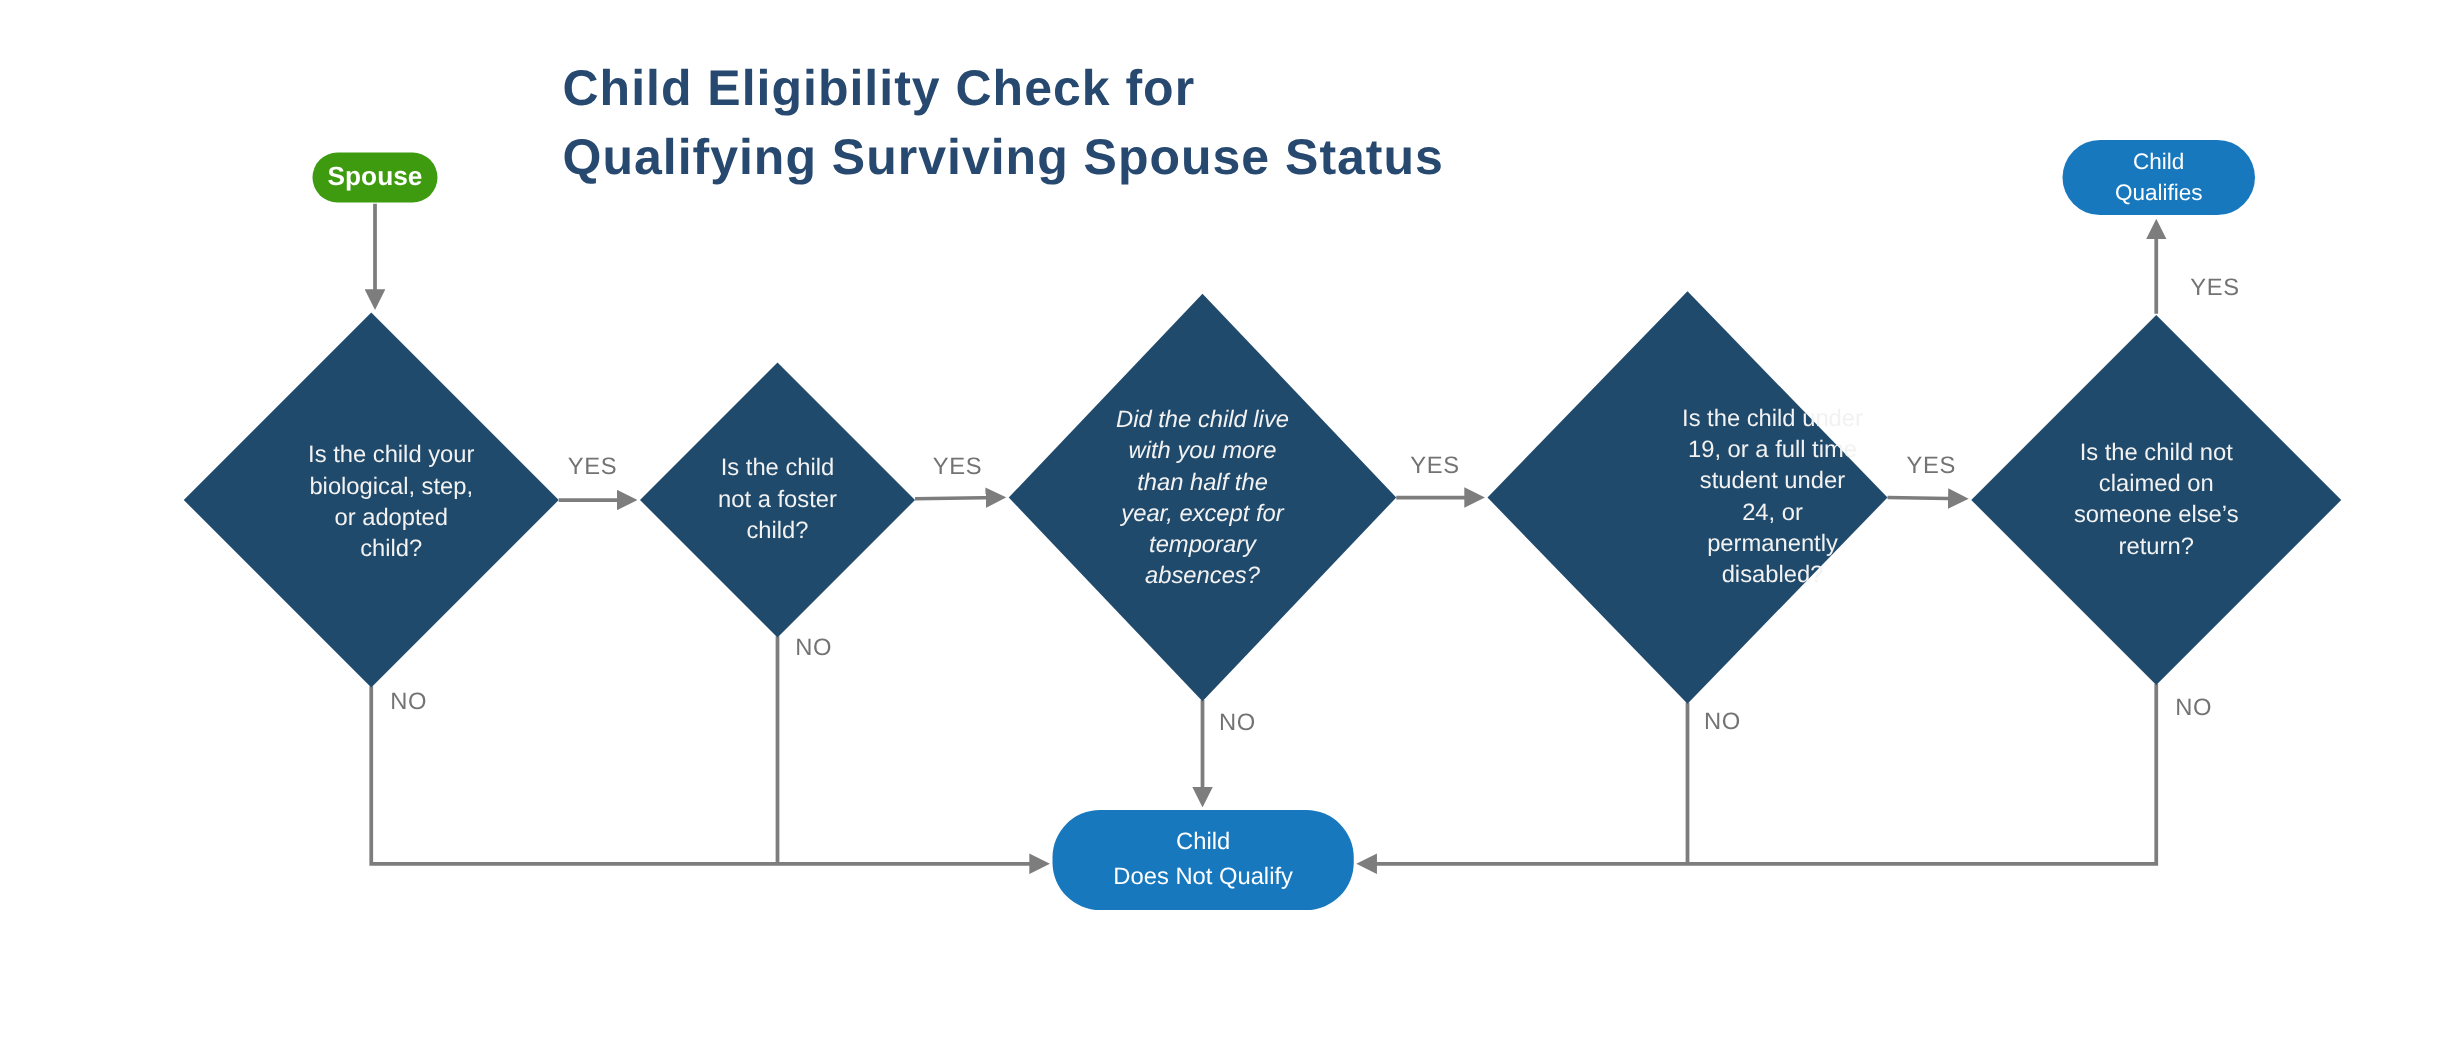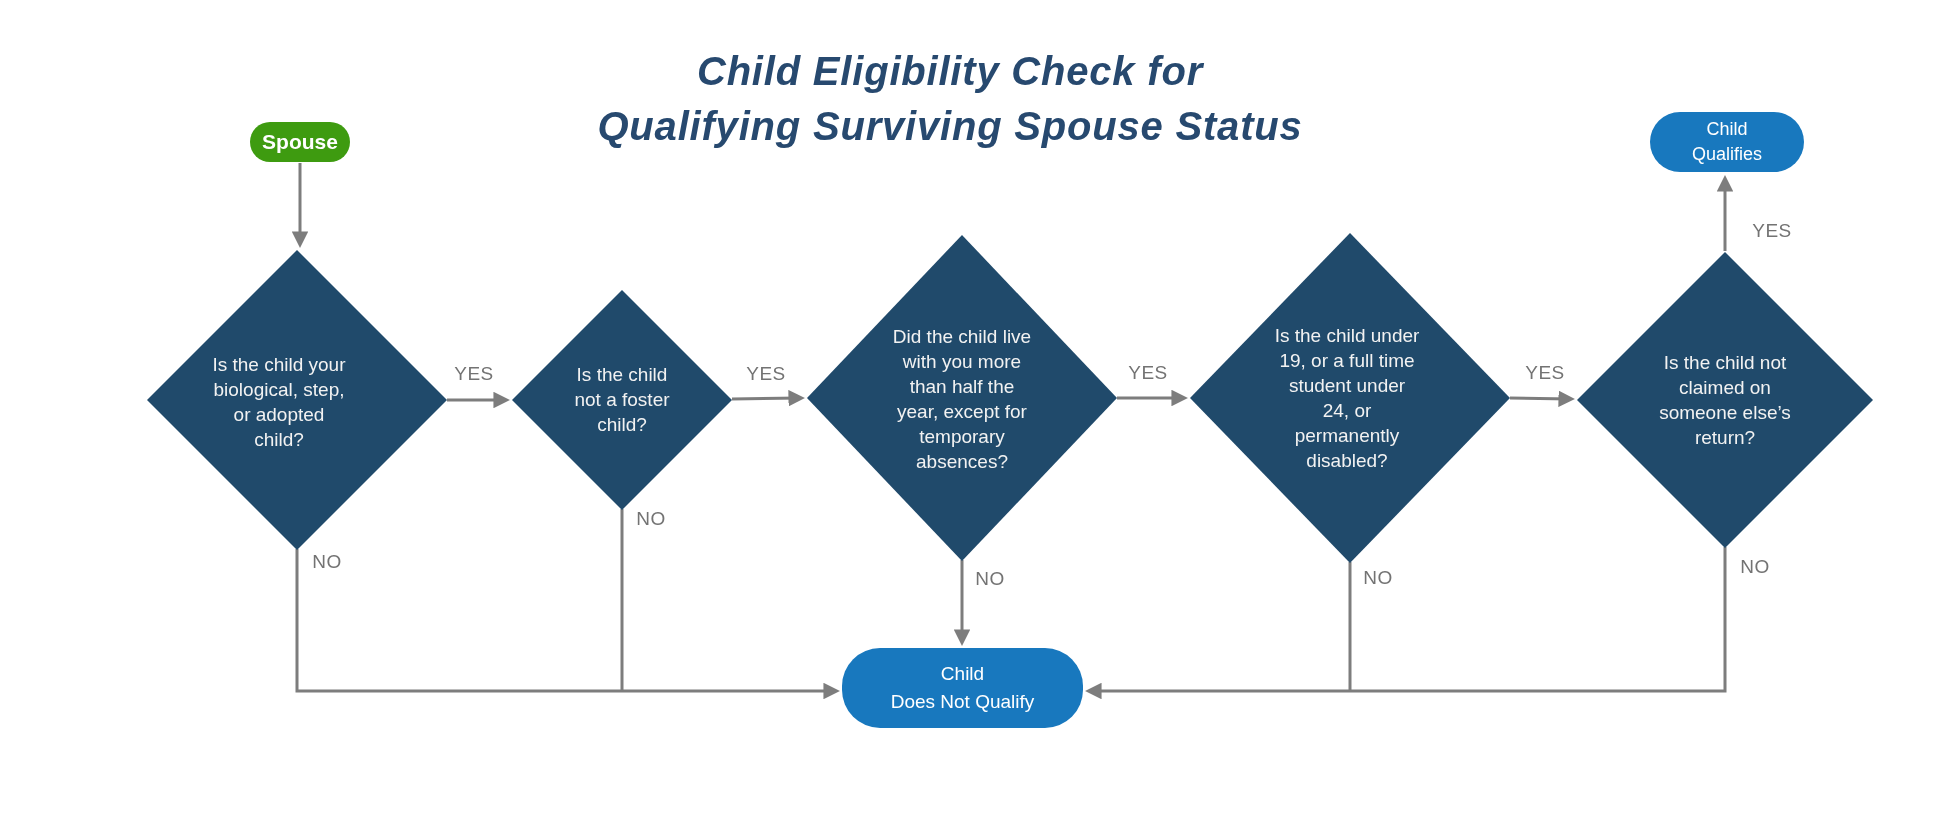--- a/index.html
+++ b/index.html
@@ -20,28 +20,26 @@
     top: 0; left: 0;
     width: 1960px; height: 840px;
   }
   .page-title {
     position: absolute;
     left: 950px;
     top: 44px;
     transform: translateX(-50%);
     width: 1000px;
     margin: 0;
-    text-align: center;
     font-size: 40px;
     font-weight: 800;
     letter-spacing: 0.8px;
     line-height: 1.38;
     color: #27496F;
     white-space: pre-line;
-    font-style: italic;
   }
   .pill {
     position: absolute;
     display: flex;
     align-items: center;
     justify-content: center;
     text-align: center;
     color: #ffffff;
     white-space: pre-line;
   }
@@ -116,34 +114,34 @@
     <polygon points="962,235 1117,398 962,561 807,398" fill="#204A6B"></polygon>
     <polygon points="1350,233 1510,398 1350,563 1190,398" fill="#204A6B"></polygon>
     <polygon points="1725,252 1873,400 1725,548 1577,400" fill="#204A6B"></polygon>
   </svg>
 
   <h1 class="page-title">Child Eligibility Check for
 Qualifying Surviving Spouse Status</h1>
 
   <div class="pill pill-start">Spouse</div>
 
-  <div class="diamond-text" style="left:279px; top:402px; width:215px;">Is the child your
+  <div class="diamond-text" style="left:313px; top:402px; width:215px;">Is the child your
 biological,  step,
 or adopted
 child?</div>
   <div class="diamond-text" style="left:622px; top:400px; width:170px;">Is the child
 not a foster
 child?</div>
-  <div class="diamond-text" style="left:962px; top:399px; width:210px;">Did the child live
+  <div class="diamond-text" style="left:962px; top:399px; width:210px;font-style:italic;">Did the child live
 with you more
 than half the
 year, except for
 temporary
 absences?</div>
-  <div class="diamond-text" style="left:1347px; top:398px; width:215px;">Is the child under
+  <div class="diamond-text" style="left:1418px; top:398px; width:215px;">Is the child under
 19, or a full time
 student under
 24, or
 permanently
 disabled?</div>
   <div class="diamond-text" style="left:1725px; top:400px; width:195px;text-align:center;">Is the child not
 claimed on
 someone else’s
 return?</div>
 

